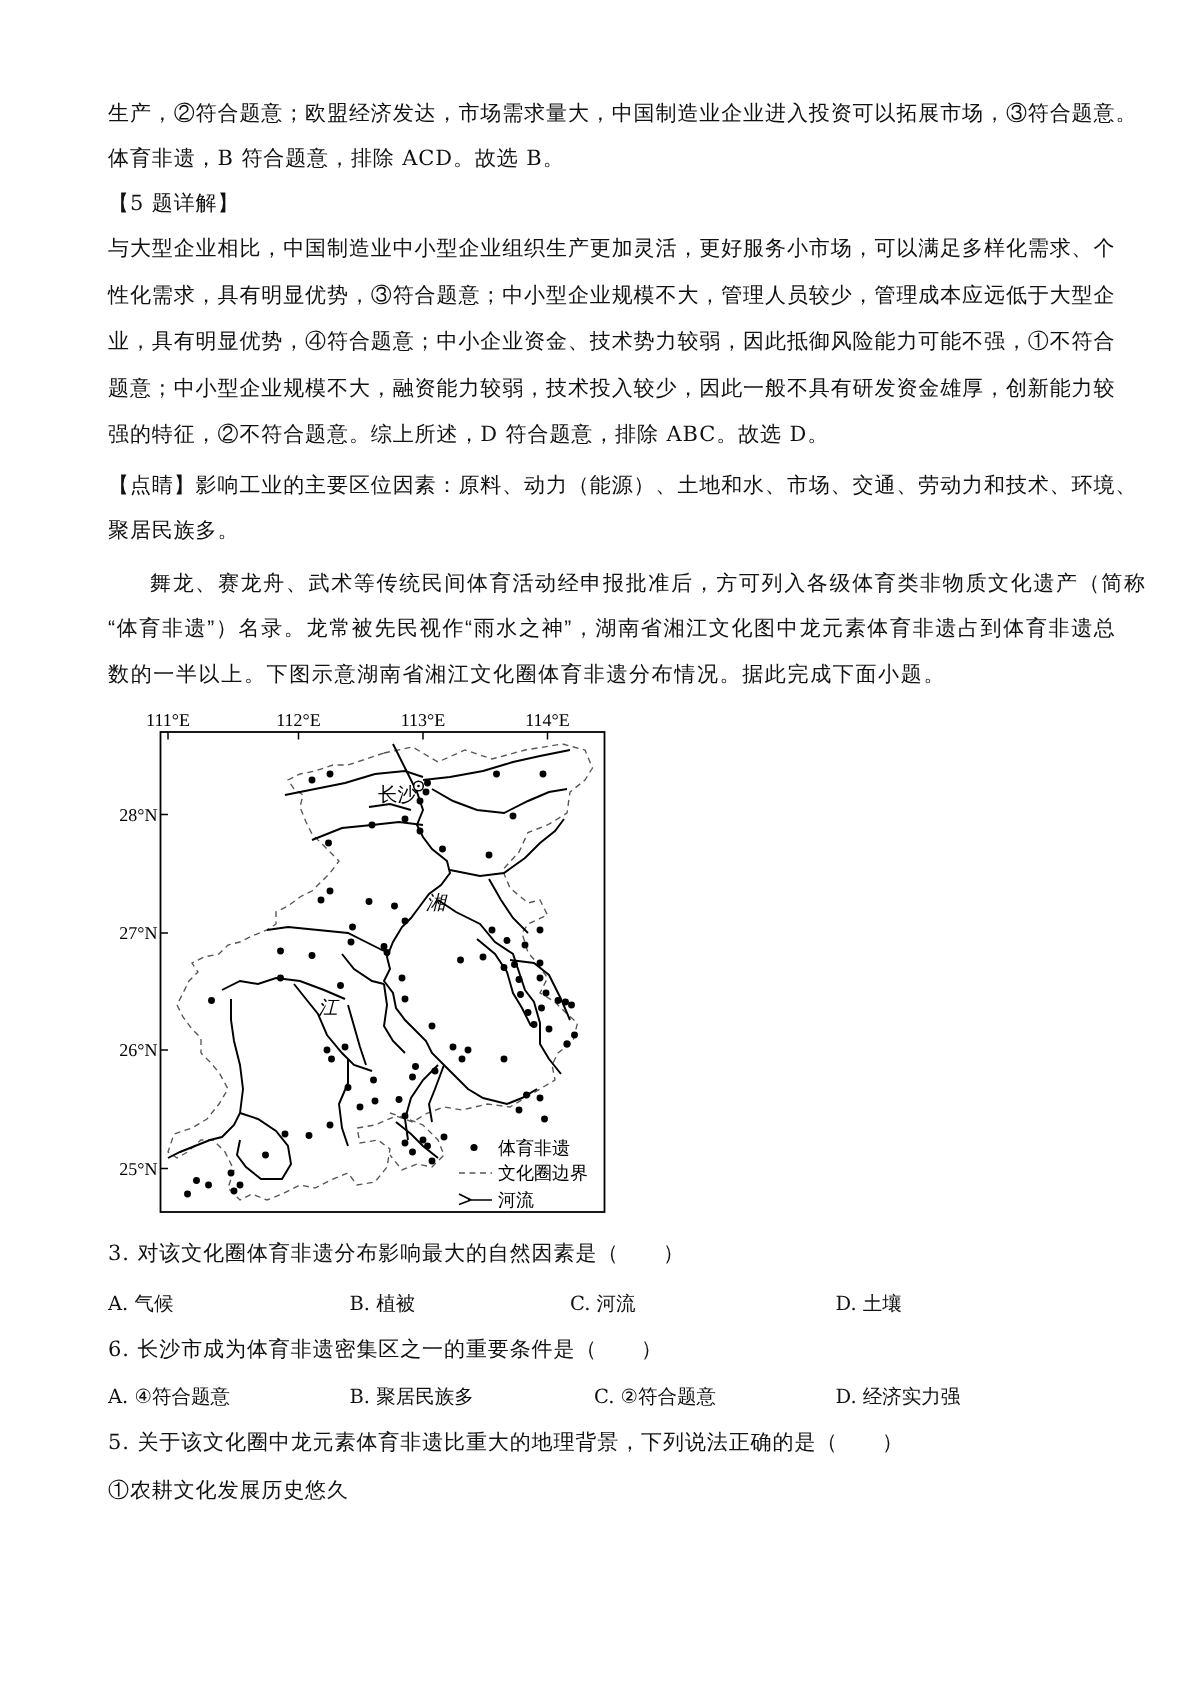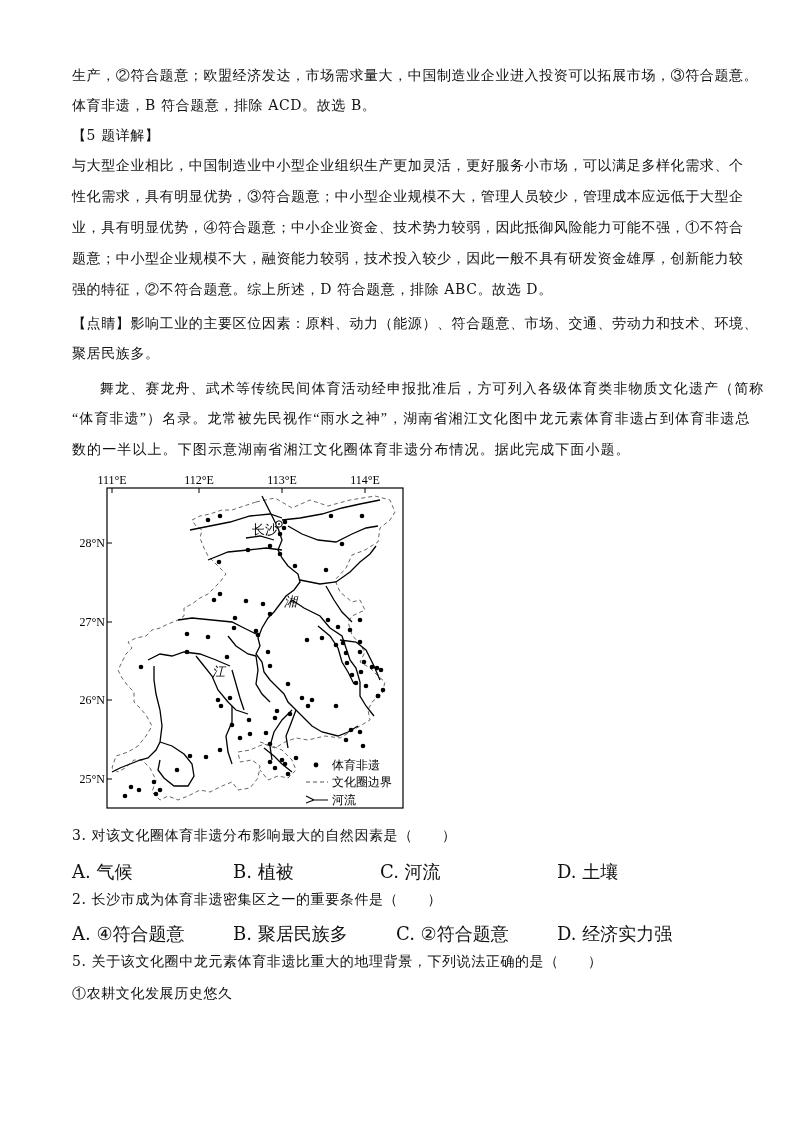--- a/index.html
+++ b/index.html
@@ -1,35 +1,35 @@
 <!DOCTYPE html>
 <html><head>
 <meta charset="utf-8">
 <style>
   html, body { margin: 0; padding: 0; background: #ffffff; }
   body { width: 793px; height: 1122px; position: relative; overflow: hidden;
          font-family: "DejaVu Serif", "Liberation Serif", serif; color: #111; }
   .line { position: absolute; left: 72px; font-size: 14px; white-space: nowrap; letter-spacing: 0.6px; }
-  .kai { font-family: Liberation Serif, serif; letter-spacing: 1.1px; }
-  .opt { position: absolute; font-size: 18px; white-space: nowrap; }
+  .kai { font-family: Liberation Sans, sans-serif; letter-spacing: 1.1px; }
+  .opt { position: absolute; font-size: 13px; white-space: nowrap; }
   #map { position: absolute; left: 60px; top: 470px; width: 360px; height: 345px; }
   #map text { font-family: "Liberation Serif", "DejaVu Serif", serif; }
 </style>
 </head>
 <body>
 
 <div class="line" style="top:67px">生产，②符合题意；欧盟经济发达，市场需求量大，中国制造业企业进入投资可以拓展市场，③符合题意。</div>
 <div class="line" style="top:97px">体育非遗，B 符合题意，排除 ACD。故选 B。</div>
 <div class="line" style="top:127px">【5 题详解】</div>
 <div class="line" style="top:157px">与大型企业相比，中国制造业中小型企业组织生产更加灵活，更好服务小市场，可以满足多样化需求、个</div>
 <div class="line" style="top:188px">性化需求，具有明显优势，③符合题意；中小型企业规模不大，管理人员较少，管理成本应远低于大型企</div>
 <div class="line" style="top:219px">业，具有明显优势，④符合题意；中小企业资金、技术势力较弱，因此抵御风险能力可能不强，①不符合</div>
 <div class="line" style="top:250px">题意；中小型企业规模不大，融资能力较弱，技术投入较少，因此一般不具有研发资金雄厚，创新能力较</div>
 <div class="line" style="top:281px">强的特征，②不符合题意。综上所述，D 符合题意，排除 ABC。故选 D。</div>
-<div class="line" style="top:315px">【点睛】影响工业的主要区位因素：原料、动力（能源）、符合题意、市场、交通、劳动力和技术、环境、</div>
+<div class="line" style="top:315px">【点睛】影响工业的主要区位因素：原料、动力（能源）、土地和水、市场、交通、劳动力和技术、环境、</div>
 <div class="line" style="top:345px">聚居民族多。</div>
 
 <div class="line kai" style="top:380px; left:100px">舞龙、赛龙舟、武术等传统民间体育活动经申报批准后，方可列入各级体育类非物质文化遗产（简称</div>
 <div class="line kai" style="top:410px">“体育非遗”）名录。龙常被先民视作“雨水之神”，湖南省湘江文化图中龙元素体育非遗占到体育非遗总</div>
 <div class="line kai" style="top:441px">数的一半以上。下图示意湖南省湘江文化圈体育非遗分布情况。据此完成下面小题。</div>
 
 <svg id="map" viewBox="0 0 360 345">
 
   <rect x="47" y="18" width="296" height="320" fill="none" stroke="#000" stroke-width="1.2"></rect>
 
@@ -194,20 +194,20 @@
   <path d="M246,326 L254,330 L246,333 M252,330 L268,330" fill="none" stroke="#000" stroke-width="1.1"></path>
   <text x="272" y="334" font-size="12">河流</text>
 </svg>
 
 <div class="line" style="top:827px">3. 对该文化圈体育非遗分布影响最大的自然因素是（　　）</div>
 <div class="opt" style="top:860px; left:72px">A. 气候</div>
 <div class="opt" style="top:860px; left:233px">B. 植被</div>
 <div class="opt" style="top:860px; left:380px">C. 河流</div>
 <div class="opt" style="top:860px; left:557px">D. 土壤</div>
 
-<div class="line" style="top:891px">2. 长沙市成为体育非遗密集区之一的重要条件是（　　）</div>
+<div class="line" style="top:891px">6. 长沙市成为体育非遗密集区之一的重要条件是（　　）</div>
 <div class="opt" style="top:922px; left:72px">A. ④符合题意</div>
 <div class="opt" style="top:922px; left:233px">B. 聚居民族多</div>
 <div class="opt" style="top:922px; left:396px">C. ②符合题意</div>
 <div class="opt" style="top:922px; left:557px">D. 经济实力强</div>
 
 <div class="line" style="top:953px">5. 关于该文化圈中龙元素体育非遗比重大的地理背景，下列说法正确的是（　　）</div>
 <div class="line" style="top:985px">①农耕文化发展历史悠久</div>
 
 </body></html>

